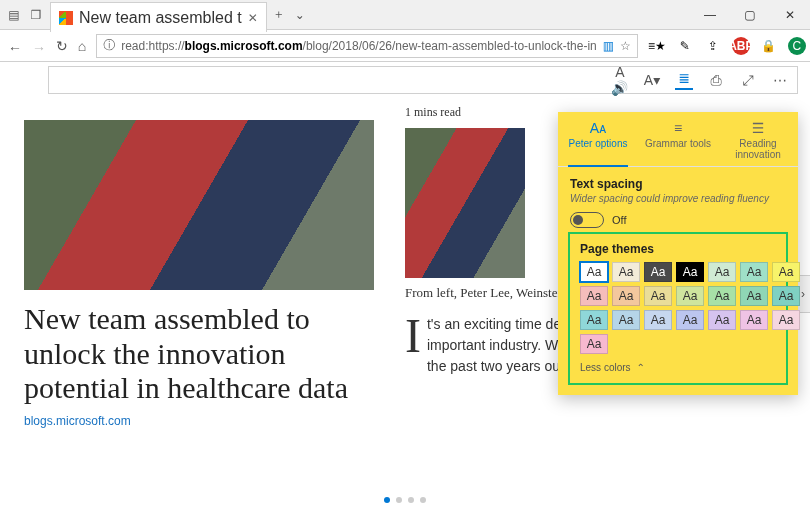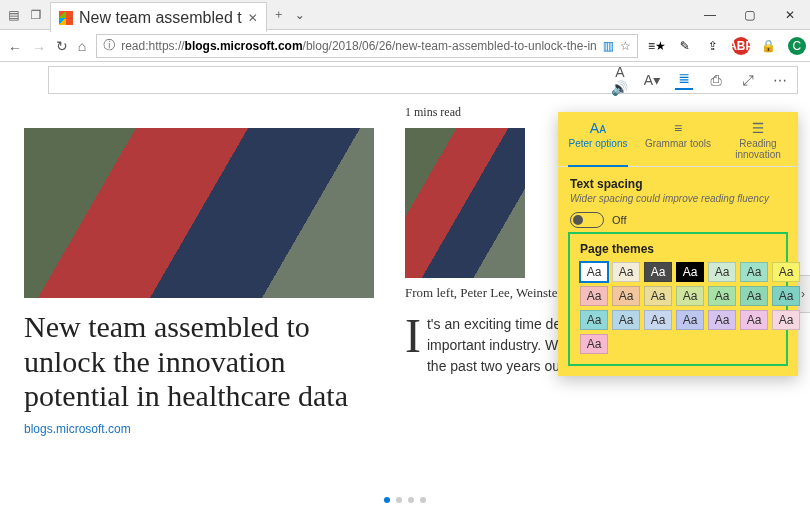--- a/index.html
+++ b/index.html
@@ -28,21 +28,21 @@
 .right-icons { display:flex; gap:10px; align-items:center; }
 .right-icons .ic { width:18px; height:18px; display:flex; align-items:center; justify-content:center; font-size:12px; }
 .badge-red { background:#d93025; color:#fff; border-radius:50%; font-size:9px; font-weight:bold;}
 .badge-green { background:#0a8f4f; color:#fff; border-radius:50%; font-size:10px;}
 
 
 .reading-toolbar { position:absolute; top:66px; left:48px; right:12px; height:28px; border:1px solid #d0d0d0; background:#fff; display:flex; align-items:center; justify-content:flex-end; padding:0 8px; gap:14px; color:#555;}
 .reading-toolbar .rt-ico { width:18px; text-align:center; font-size:14px;}
 .rt-active { color:#0078d4; border-bottom:2px solid #0078d4; padding-bottom:2px;}
 .readtime { position:absolute; top:105px; left:405px; font-size:12px; color:#333; font-family: Georgia, serif;}
-.col-left { position:absolute; top:128px; left:24px; width:350px;}
+.col-left { position:absolute; top:120px; left:24px; width:350px;}
 .col-right { position:absolute; top:128px; left:405px; width:380px;}
 .article-img { width:350px; height:170px; background: linear-gradient(120deg,#5a6b4f 0 25%, #b23a3a 25% 50%, #2c3a5a 50% 75%, #6e7a6a 75% 100%); position:relative;}
 .article-img2 { width:120px; height:150px; background: linear-gradient(120deg,#5a6b4f 0 25%, #b23a3a 25% 50%, #2c3a5a 50% 75%, #6e7a6a 75% 100%); }
 .headline { font-family: Georgia, 'Times New Roman', serif; font-size:30px; line-height:1.15; color:#222; margin-top:12px; font-weight:normal;}
 .src { color:#1a73c2; font-size:12px; margin-top:8px;}
 .caption { font-family: Georgia, serif; font-size:13px; color:#333; margin-top:6px; line-height:1.4;}
 .body-p { font-family: Georgia, serif; font-size:14px; color:#333; margin-top:12px; line-height:1.5;}
 .dropcap { float:left; font-family: Georgia, serif; font-size:48px; line-height:0.9; padding-right:6px; color:#333;}
 
 
@@ -200,15 +200,19 @@
           <div class="swatch" style="background: rgb(127, 209, 195); color: rgb(51, 51, 51);">Aa</div>
           <div class="swatch" style="background: rgb(143, 215, 217); color: rgb(51, 51, 51);">Aa</div>
           <div class="swatch" style="background: rgb(181, 213, 232); color: rgb(51, 51, 51);">Aa</div>
           <div class="swatch" style="background: rgb(198, 215, 239); color: rgb(51, 51, 51);">Aa</div>
           <div class="swatch" style="background: rgb(188, 198, 239); color: rgb(51, 51, 51);">Aa</div>
           <div class="swatch" style="background: rgb(214, 195, 239); color: rgb(51, 51, 51);">Aa</div>
           <div class="swatch" style="background: rgb(239, 195, 229); color: rgb(51, 51, 51);">Aa</div>
           <div class="swatch" style="background: rgb(245, 214, 225); color: rgb(51, 51, 51);">Aa</div>
           <div class="swatch" style="background: rgb(247, 185, 207); color: rgb(51, 51, 51);">Aa</div>
         </div>
+      <div class="less-colors">
+        <span>Less colors</span>
+        <span>⌃</span>
+      </div>
     </div>
   </div>
 </div>
 
 </body></html>

